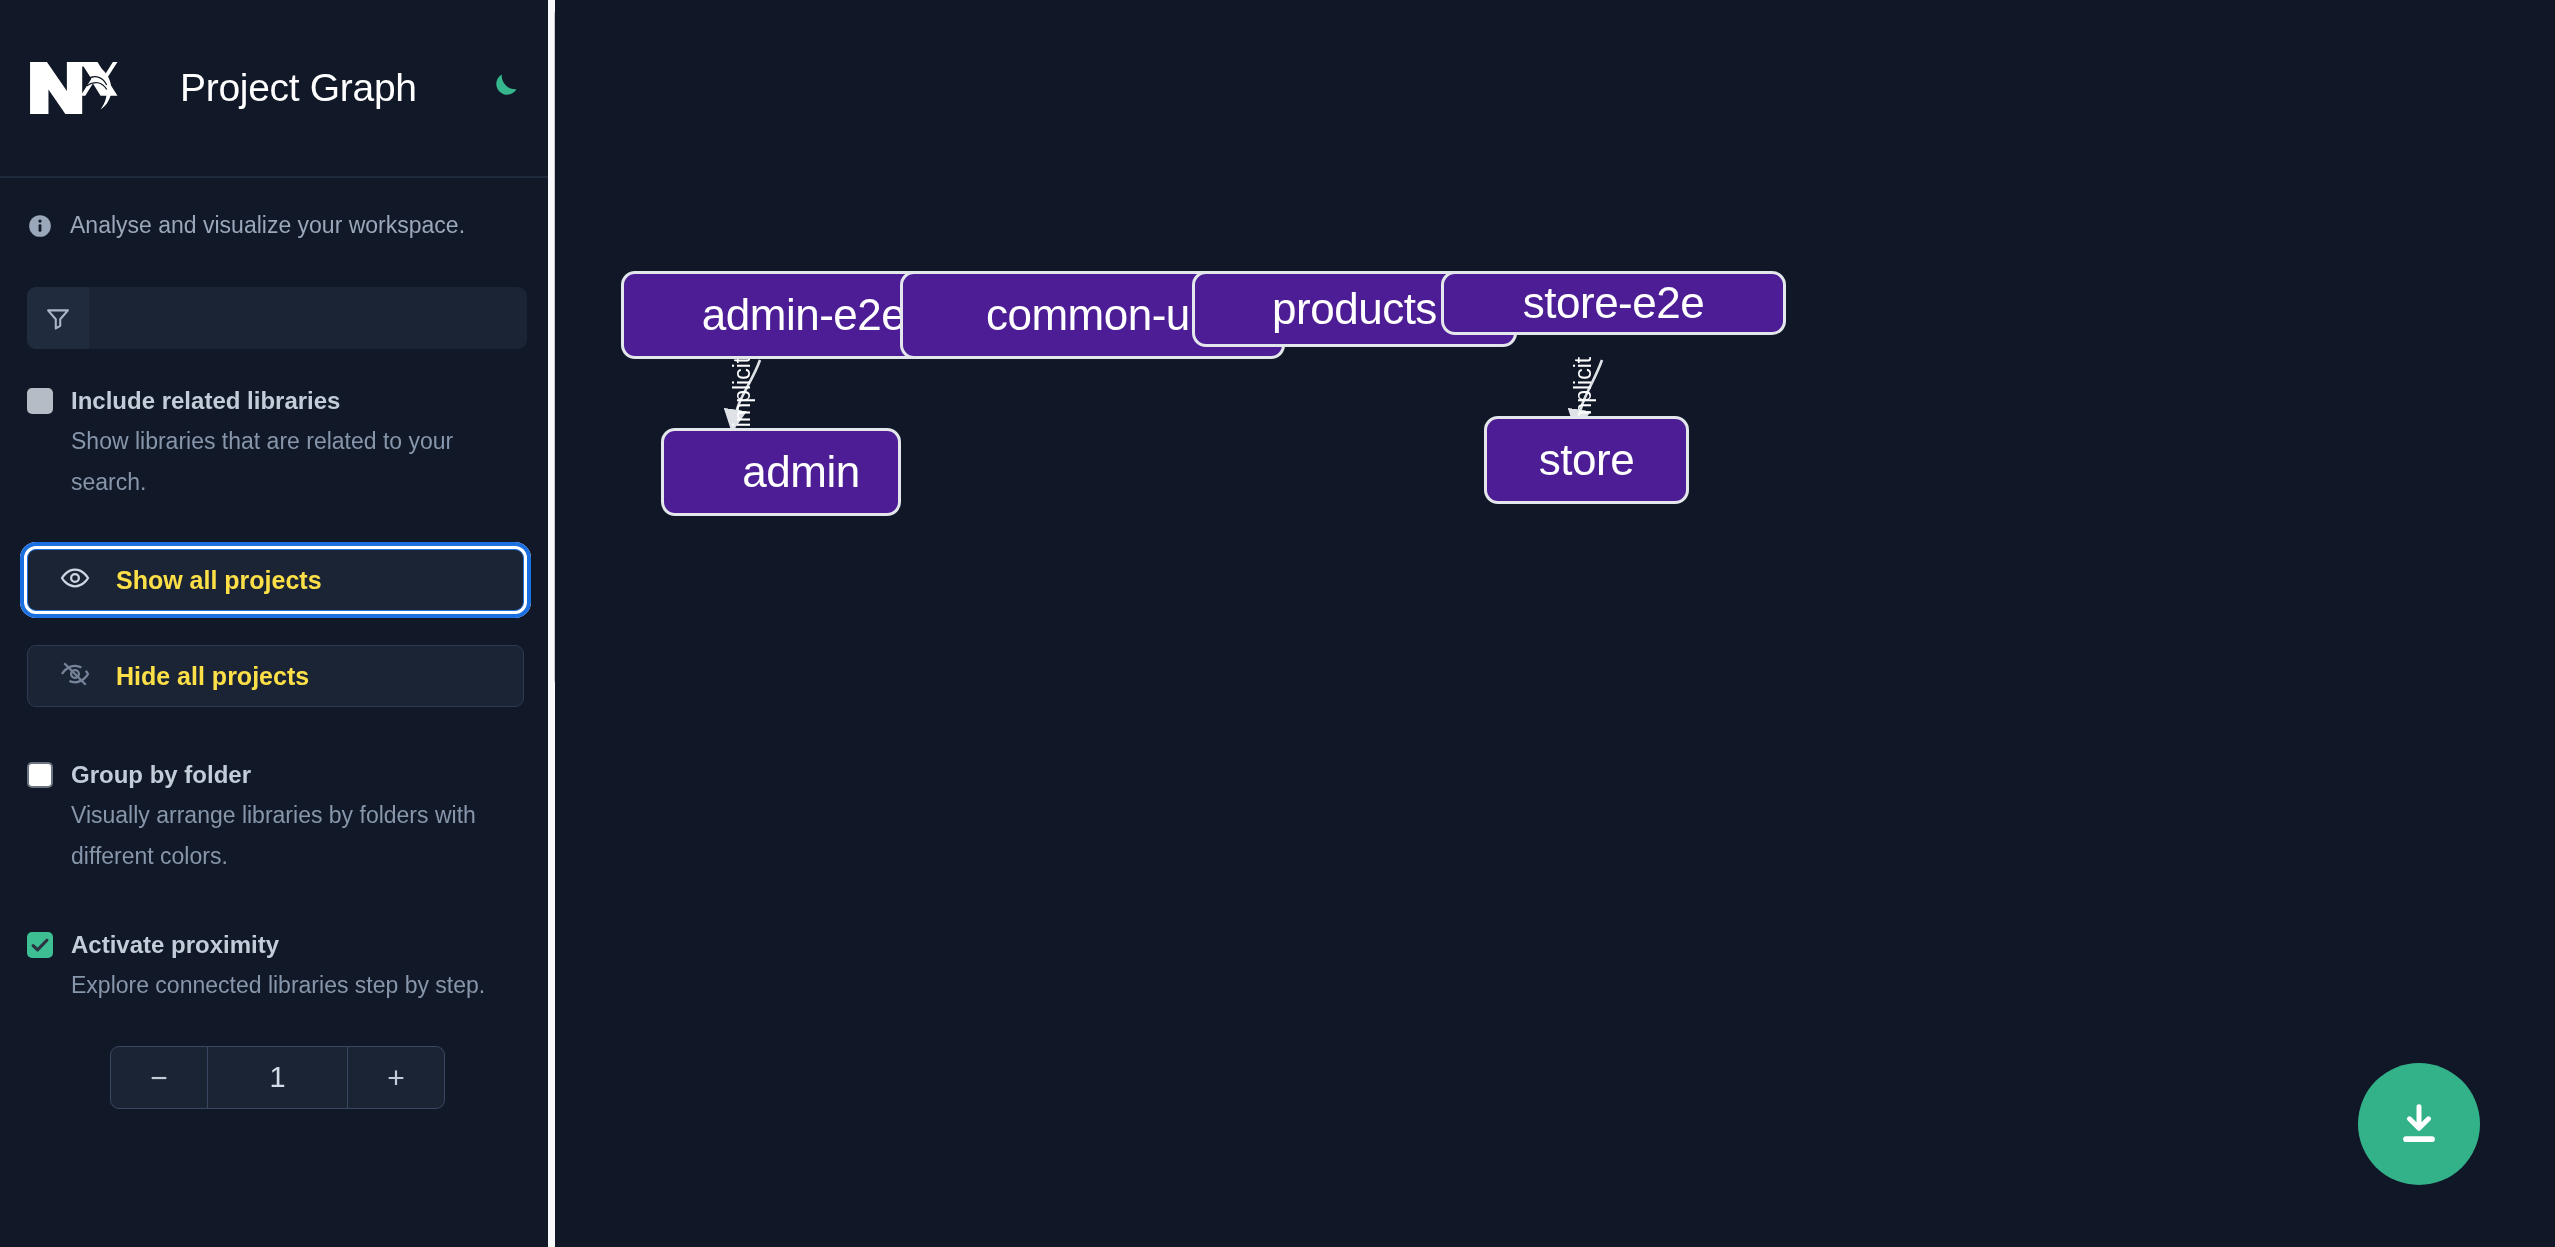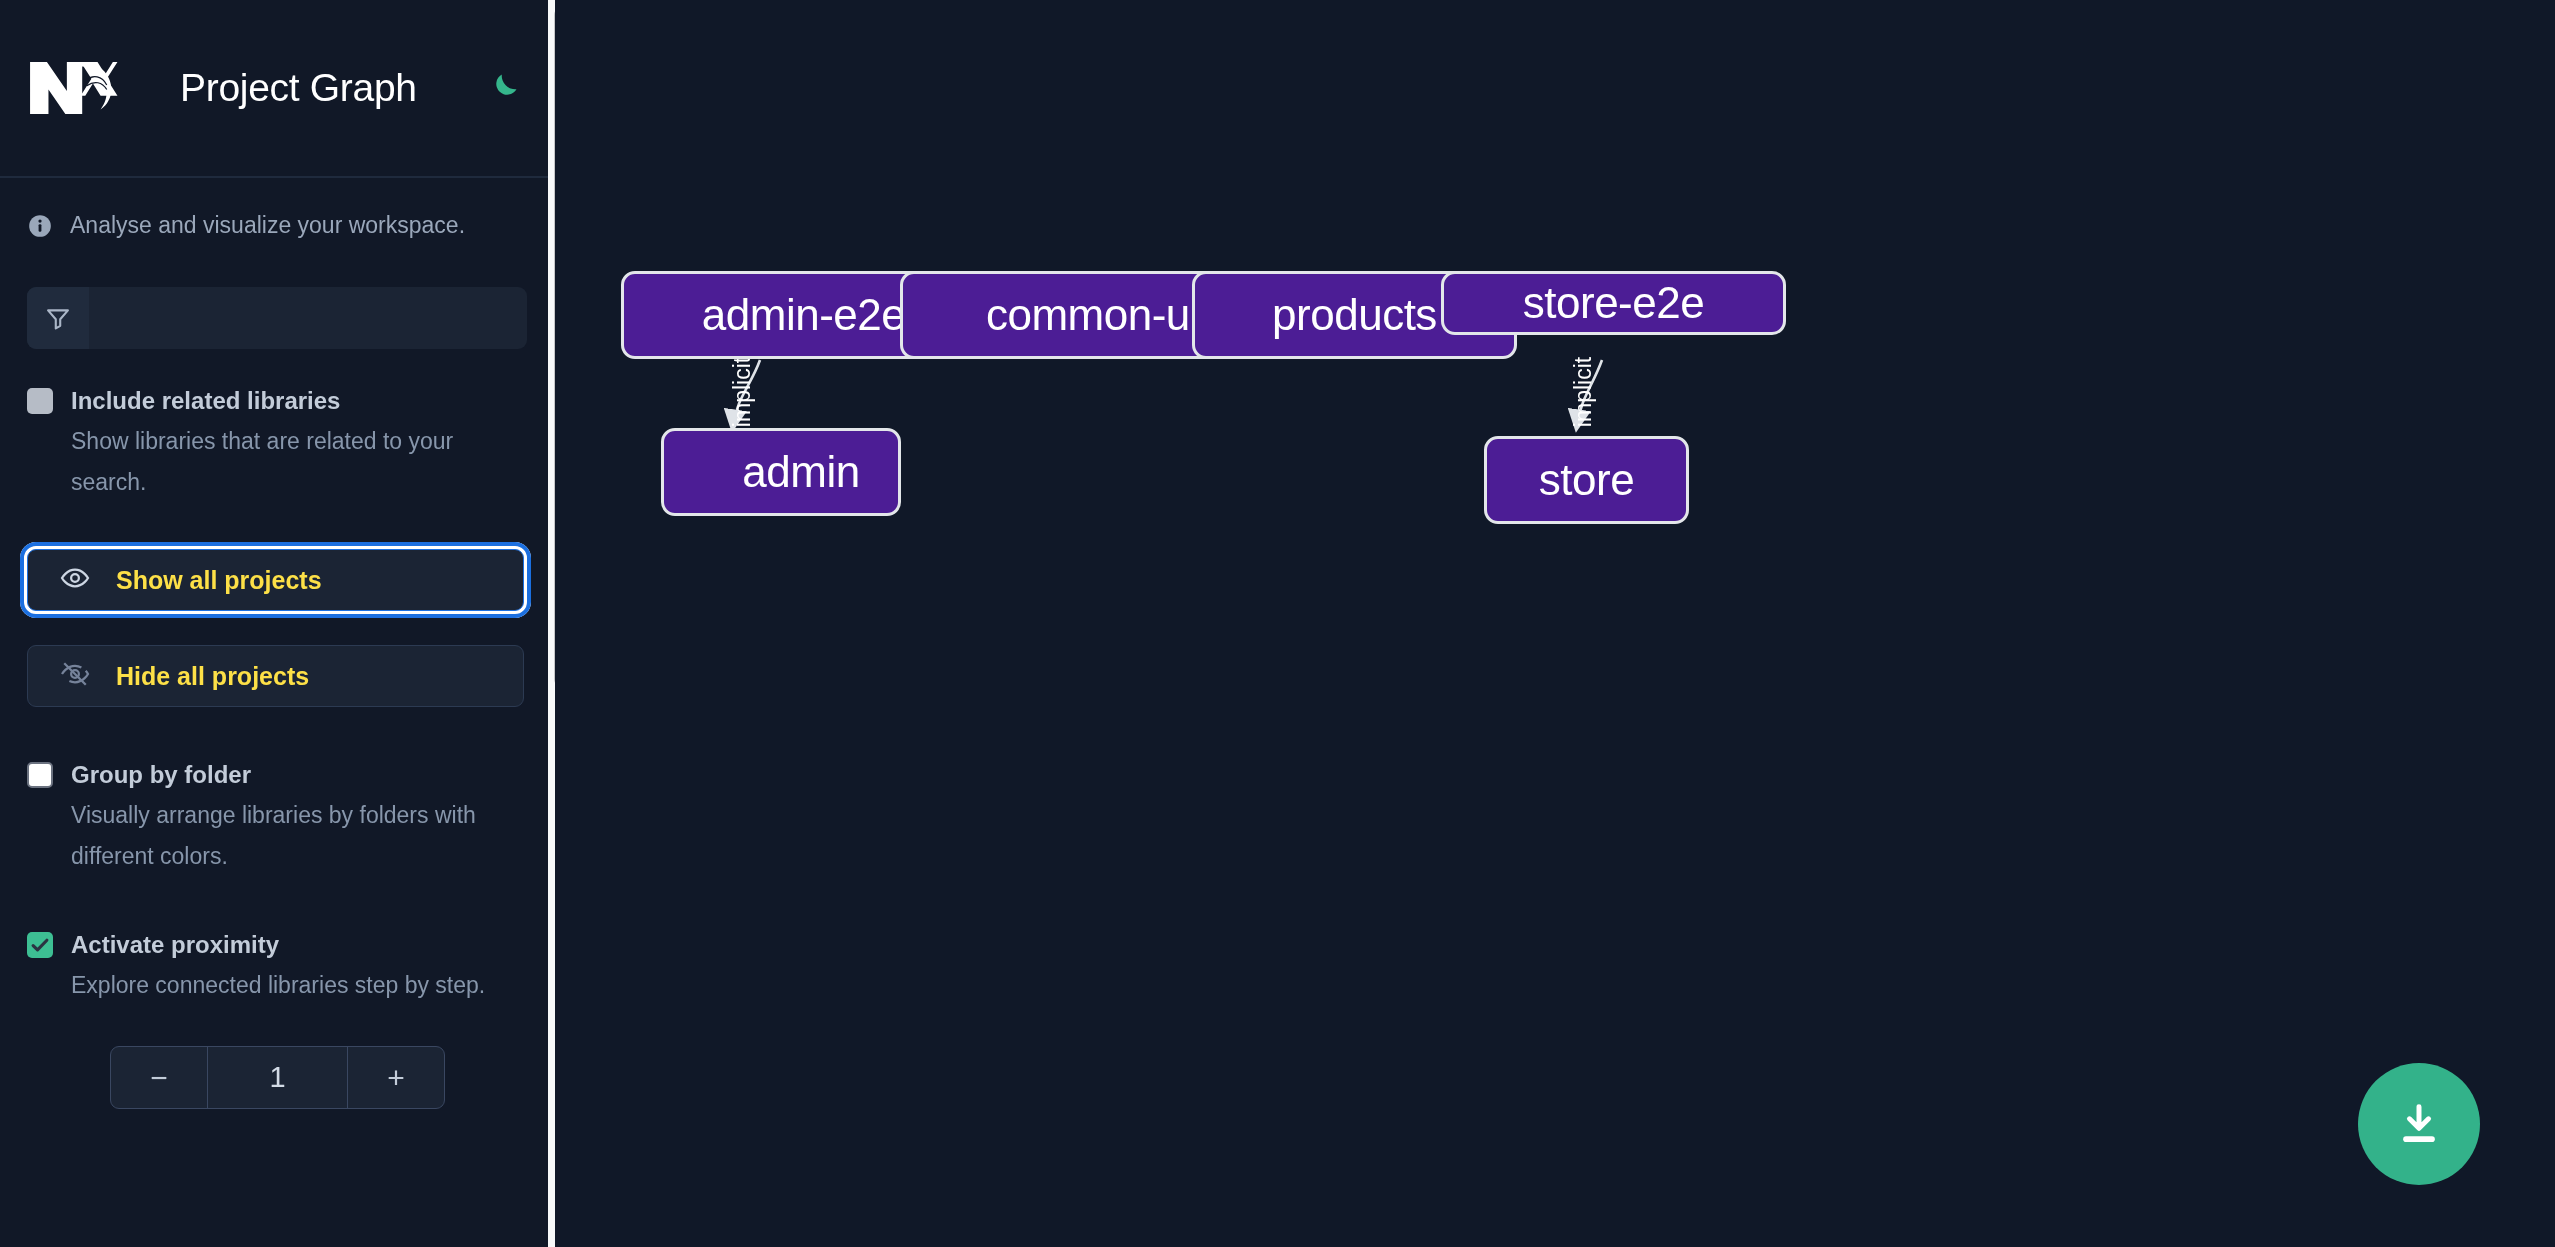--- a/index.html
+++ b/index.html
@@ -395,24 +395,24 @@
 
       <path d="M205,360 C196,385 182,398 178,425" stroke="#dfe3e8" stroke-width="2.6" fill="none" marker-end="url(#arrow)"></path>
       <text class="edge-label" x="195" y="392" transform="rotate(-90 195 392)" text-anchor="middle">implicit</text>
 
       <path d="M1047,360 C1038,385 1026,398 1022,425" stroke="#dfe3e8" stroke-width="2.6" fill="none" marker-end="url(#arrow)"></path>
       <text class="edge-label" x="1036" y="392" transform="rotate(-90 1036 392)" text-anchor="middle">implicit</text>
     </svg>
 
     <div class="node" style="left:66px;  top:271px; width:365px; height:88px;">admin-e2e</div>
     <div class="node" style="left:345px; top:271px; width:385px; height:88px;">common-ui</div>
-    <div class="node" style="left:637px; top:271px; width:325px; height:88px;">products</div>
+    <div class="node" style="left:637px; top:271px; width:325px; height:76px;">products</div>
     <div class="node" style="left:886px; top:271px; width:345px; height:64px;">store-e2e</div>
     <div class="node" style="left:106px; top:428px; width:240px; height:88px;padding-left:40px;">admin</div>
-    <div class="node" style="left:929px; top:436px; width:205px; height:88px;">store</div>
+    <div class="node" style="left:929px; top:416px; width:205px; height:88px;">store</div>
 
     <div class="fab">
       <svg viewBox="0 0 24 24" width="52" height="52">
         <path fill="none" stroke="#ffffff" stroke-width="2.3" stroke-linecap="round" stroke-linejoin="round" d="M12 4v10m0 0l-4.4-4.4M12 14l4.4-4.4"></path>
         <line x1="6" y1="19" x2="18" y2="19" stroke="#ffffff" stroke-width="2.6" stroke-linecap="round"></line>
       </svg>
     </div>
   </main>
 </div>
 

